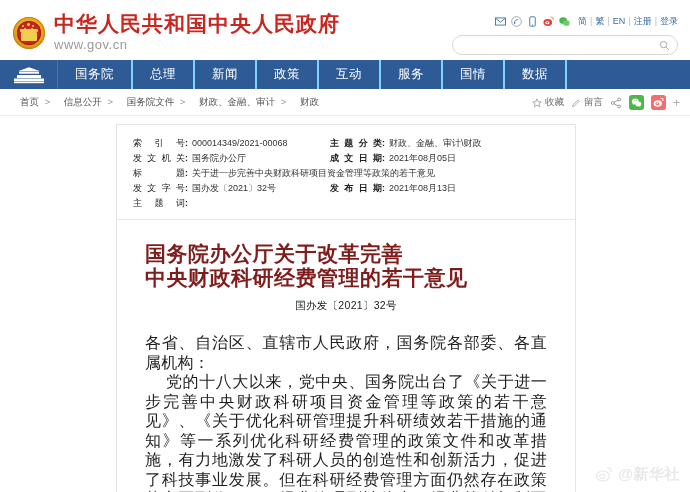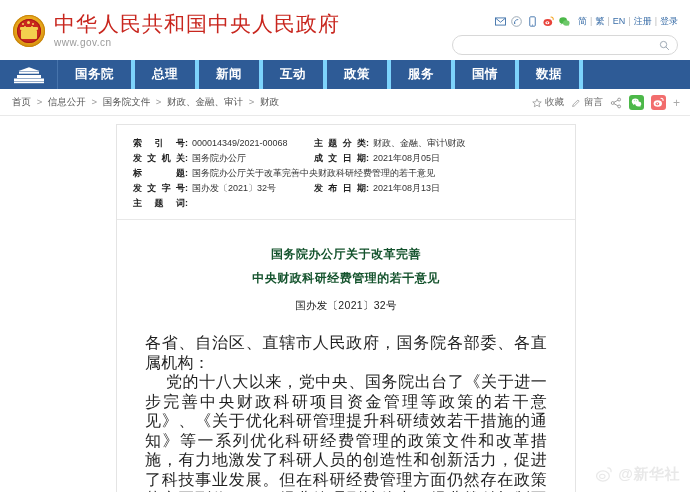--- a/index.html
+++ b/index.html
@@ -61,28 +61,28 @@
   .emblem .stars i {
     position: absolute;
     width: 2px; height: 2px;
     background: #f6d65c;
     border-radius: 50%;
   }
   .brand-text { margin-left: 9px; }
   .brand-title {
     color: #c8261e;
     font-size: 21px;
-    font-weight: normal;
+    font-weight: bold;
     letter-spacing: 1px;
     line-height: 22px;
     white-space: nowrap;
   }
   .brand-url {
     color: #9a9a9a;
-    font-size: 10px;
+    font-size: 13px;
     letter-spacing: 0.5px;
     margin-top: 2px;
     font-family: "Liberation Sans", sans-serif;
   }
 
   
   .header-right {
     position: absolute;
     right: 12px; top: 14px;
     width: 226px;
@@ -145,42 +145,42 @@
   }
   .nav-home svg { display: block; }
   .nav-item {
     flex: 0 0 auto;
     padding: 0 17px;
     display: flex;
     align-items: center;
     justify-content: center;
     color: #ffffff;
     font-size: 12.5px;
-    font-weight: bold;
-    border-right: 4px solid #7dd3fc;
+    font-weight: normal;
+    border-right: 2px solid #7dd3fc;
     white-space: nowrap;
     letter-spacing: 0.5px;
     cursor: pointer;
   }
   .nav-item.wide { padding: 0 11px; }
 
   
   .crumbbar {
     height: 27px;
     background: #fff;
     position: relative;
     display: flex;
     align-items: center;
     padding: 0 12px;
     font-size: 9.5px;
     color: #555;
     border-bottom: 1px solid #e9e9e9;
   }
   .crumbbar .crumbs { white-space: nowrap; }
-  .crumbbar .crumbs a { color: #555; text-decoration: none; }
+  .crumbbar .crumbs a { color: #555; text-decoration: none; margin-left: 8px; }
   .crumbbar .crumbs i { color: #999; font-style: normal; margin: 0 3px; }
   .crumb-right {
     position: absolute;
     right: 10px; top: 0; height: 27px;
     display: flex;
     align-items: center;
     gap: 7px;
     font-size: 9.5px;
     color: #666;
   }
@@ -214,47 +214,47 @@
   .meta-row {
     display: flex;
     font-size: 9px;
     color: #333;
     line-height: 14px;
     margin-bottom: 1px;
   }
   .m-label {
     width: 52px;
     color: #222;
-    font-weight: bold;
+    font-weight: normal;
     text-align: justify;
     text-align-last: justify;
     flex: 0 0 auto;
   }
   .m-colon { flex: 0 0 auto; width: 7px; color: #222; font-weight: bold; }
   .m-value { flex: 1 1 auto; color: #333; }
   .m-value.full { flex: 1 1 100%; }
   .m-label2 {
     width: 52px;
     color: #222;
     font-weight: bold;
     text-align: justify;
     text-align-last: justify;
     flex: 0 0 auto;
-    margin-left: 4px;
+    margin-left: 20px;
   }
   .m-value2 { width: 118px; flex: 0 0 auto; color: #333; }
 
   .doc {
     padding: 22px 28px 10px 28px;
   }
   .doc-title {
-    text-align: center;
-    font-size: 12px;
+    text-align: left;
+    font-size: 21px;
     font-weight: bold;
-    color: #14532d;
+    color: #7f1d1d;
     line-height: 24px;
     letter-spacing: 0.5px;
   }
   .doc-number {
     text-align: center;
     font-size: 10.5px;
     color: #222;
     margin-top: 9px;
     letter-spacing: 0.3px;
   }
@@ -364,22 +364,22 @@
       <rect x="2" y="12.5" width="30" height="3" fill="#ffffff"></rect>
       <rect x="5" y="9" width="24" height="3" fill="#ffffff"></rect>
       <rect x="7" y="5.5" width="20" height="2.2" fill="#ffffff"></rect>
       <polygon points="17,1.2 27.5,5 6.5,5" fill="#ffffff"></polygon>
       <rect x="2" y="16" width="30" height="1.2" fill="#ffffff"></rect>
     </svg>
   </div>
   <div class="nav-item">国务院</div>
   <div class="nav-item">总理</div>
   <div class="nav-item">新闻</div>
+  <div class="nav-item">政策</div>
   <div class="nav-item">互动</div>
-  <div class="nav-item">政策</div>
   <div class="nav-item">服务</div>
   <div class="nav-item">国情</div>
   <div class="nav-item">数据</div>
 </div>
 
 <div class="crumbbar">
   <div class="crumbs">
     <a>首页</a>
     <i>&gt;</i>
     <a>信息公开</a>
@@ -448,21 +448,21 @@
       <span class="m-label">发文机关</span>
       <span class="m-colon">:</span>
       <span class="m-value2">国务院办公厅</span>
       <span class="m-label2">成文日期</span>
       <span class="m-colon">:</span>
       <span class="m-value">2021年08月05日</span>
     </div>
     <div class="meta-row">
       <span class="m-label">标     题</span>
       <span class="m-colon">:</span>
-      <span class="m-value full">国务院办公厅关于改革完善中央财政科研经费管理的若干意见</span>
+      <span class="m-value full">关于进一步完善中央财政科研项目资金管理等政策的若干意见</span>
     </div>
     <div class="meta-row">
       <span class="m-label">发文字号</span>
       <span class="m-colon">:</span>
       <span class="m-value2">国办发〔2021〕32号</span>
       <span class="m-label2">发布日期</span>
       <span class="m-colon">:</span>
       <span class="m-value">2021年08月13日</span>
     </div>
     <div class="meta-row">

